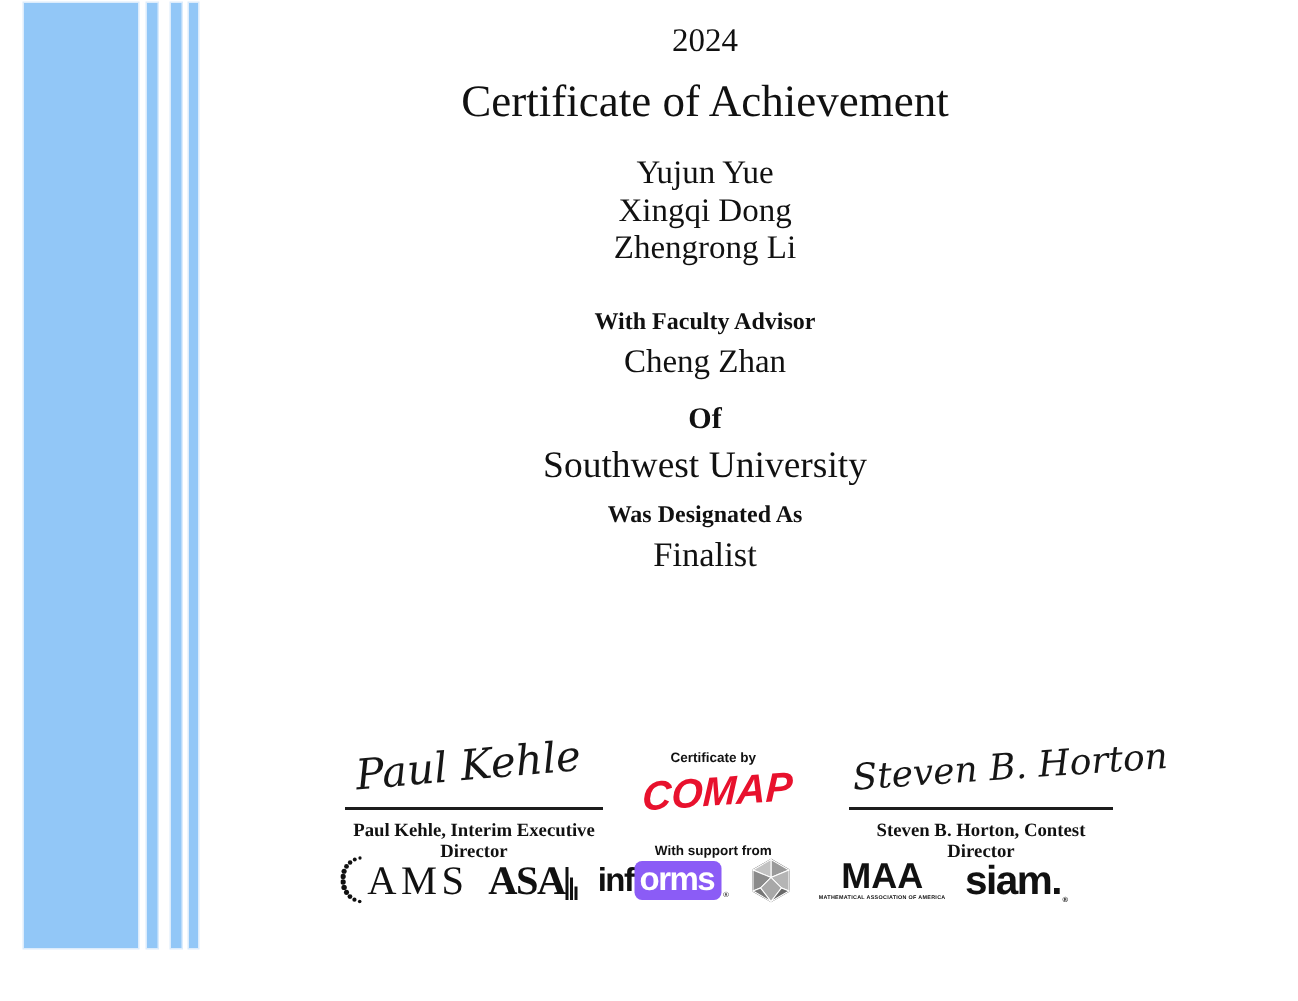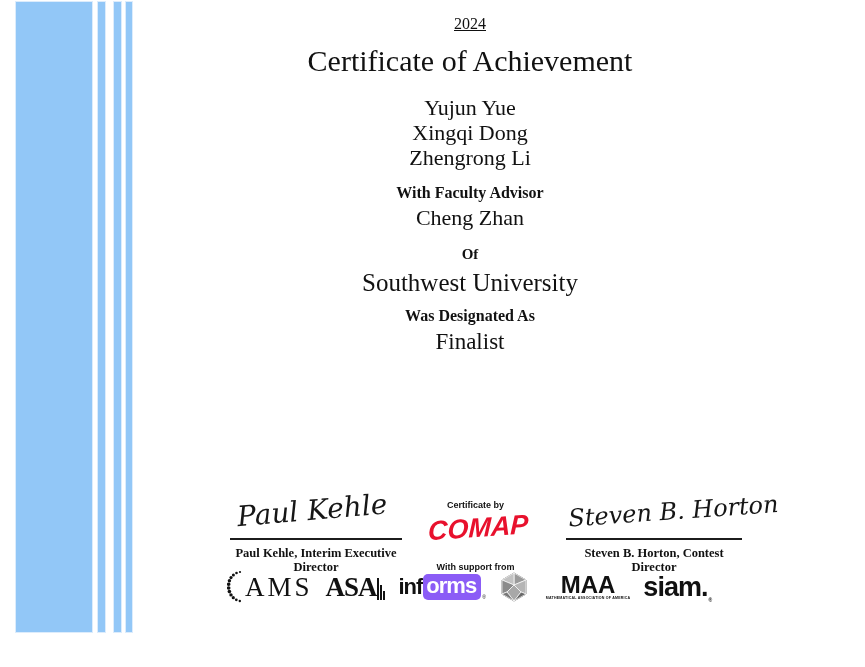--- a/index.html
+++ b/index.html
@@ -9,31 +9,31 @@
   }
   
   .stripe{position:absolute;top:2px;height:630px;background:#92c7f7;box-shadow:0 0 0 1px #dcecfc;}
   .stripe-wide{left:16px;width:76px;}
   .stripe-2{left:98px;width:7px;}
   .stripe-3{left:114px;width:7px;}
   .stripe-4{left:126px;width:6px;}
 
   
   .content{position:absolute;left:75px;top:0;width:790px;text-align:center;}
-  .year{padding-top:14px;font-size:16px;line-height:1.2;text-decoration:underline;}
+  .year{padding-top:14px;font-size:22px;line-height:1.2;}
   .title{margin-top:12px;font-size:30px;line-height:1.2;}
   .title sup{font-size:11px;vertical-align:super;}
   .subtitle{margin-top:10px;font-size:30px;line-height:1.2;}
   .small-line{font-weight:600;font-size:16px;line-height:1.2;}
   .intro{margin-top:26px;}
   .name{font-size:22px;line-height:25px;}
   .names{margin-top:16px;}
-  .advisor-intro{margin-top:13px;}
+  .advisor-intro{margin-top:28px;}
   .advisor-name{margin-top:3px;font-size:22px;line-height:1.15;}
-  .of-line{margin-top:14px;font-size:15px;font-weight:600;line-height:1.2;}
+  .of-line{margin-top:14px;font-size:20px;font-weight:600;line-height:1.2;}
   .institution{margin-top:5px;font-size:25px;line-height:1.2;}
   .designated{margin-top:8px;}
   .designation{margin-top:3px;font-size:23px;line-height:1.2;}
 
   
   .sig{position:absolute;text-align:center;}
   .sig-left{left:230px;top:494px;width:172px;}
   .sig-right{left:566px;top:494px;width:176px;}
   .sig-script{height:44px;border-bottom:2px solid #1c1c1c;display:flex;align-items:flex-end;justify-content:center;overflow:visible;}
   .sig-script svg{overflow:visible;}

